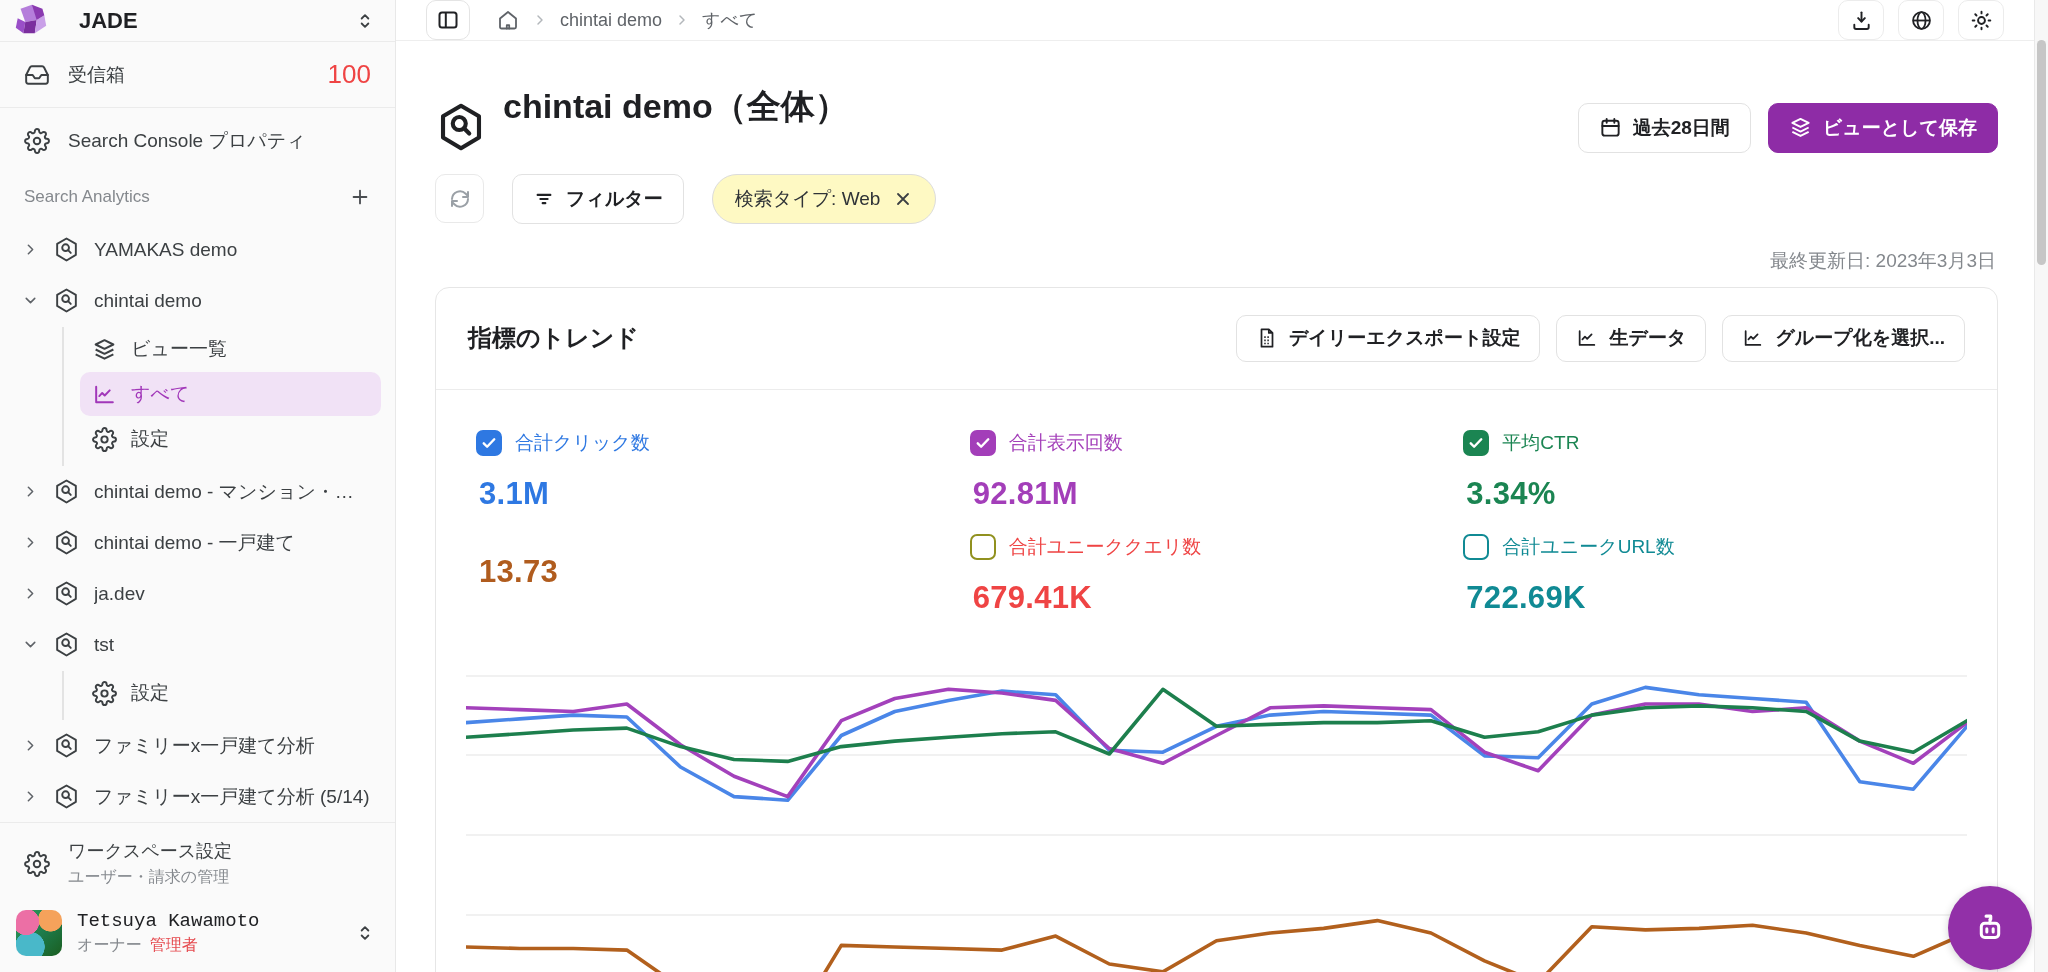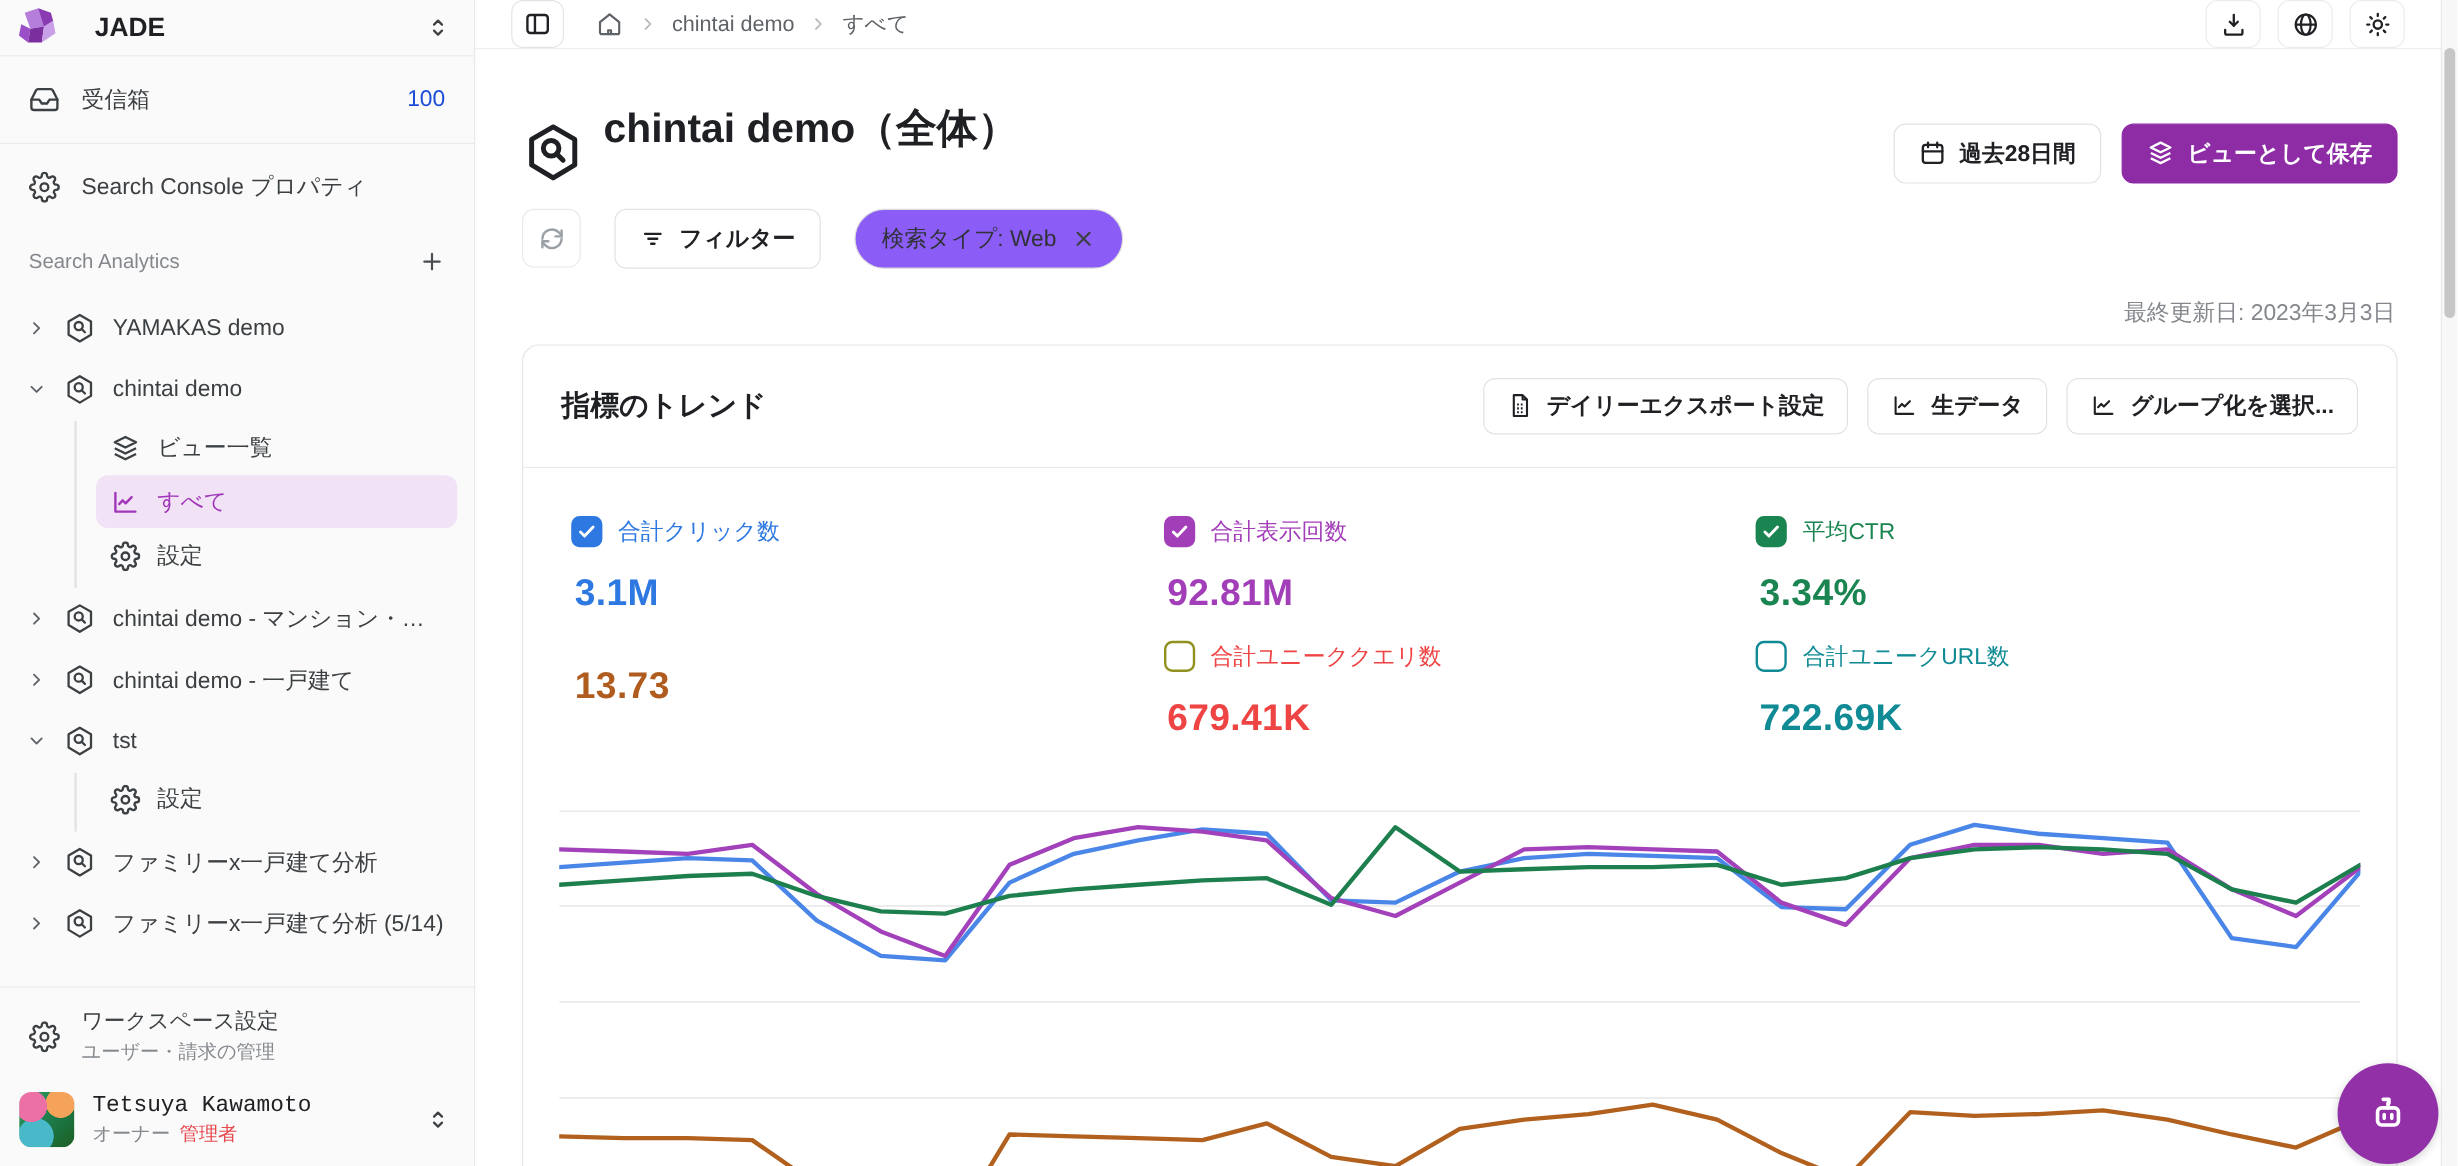--- a/index.html
+++ b/index.html
@@ -19,21 +19,21 @@
     background:#fafafa; border-right:1px solid #e8e8e8;
     display:flex; flex-direction:column;
   }
   .sb-header { display:flex; align-items:center; gap:29px; height:46px; padding:0 20px 0 12px; }
   .sb-title { font-size:22px; font-weight:700; color:#1f2023; }
   .sb-header .unfold { margin-left:auto; color:#3c4043; }
   .sb-divider { border-top:1px solid #ebebeb; }
   .sb-row { display:flex; align-items:center; gap:18px; padding:0 24px; color:#3c4043; font-size:19px; }
   .sb-row.inbox { height:72px; }
   .sb-row.scprop { height:72px; }
-  .sb-count { margin-left:auto; color:#1d4ed8; font-size:19px; }
+  .sb-count { margin-left:auto; color:#ef4444; font-size:26px; }
   .sb-section { display:flex; align-items:center; height:52px; padding:0 24px; color:#84888d; font-size:17px; }
   .sb-plus { margin-left:auto; color:#4a4d51; cursor:pointer; }
 
   .tree { padding:4px 0 0; }
   .tree-item {
     display:flex; align-items:center; gap:14px;
     height:51px; padding:0 14px; margin:0 8px;
     font-size:19px; color:#3c4043; white-space:nowrap; overflow:hidden;
   }
   .tree-item .chev { color:#5f6368; flex:0 0 auto; }
@@ -89,21 +89,21 @@
     border:1px solid #e2e2e2; background:#fff; border-radius:10px;
     font-size:19px; font-weight:600; color:#202124; padding:0 20px; height:50px;
     font-family:inherit; cursor:pointer;
   }
   .btn-primary { background:#8e2ca6; border-color:#8e2ca6; color:#fff; }
 
   .filter-row { display:flex; align-items:center; gap:28px; margin-top:21px; }
   .icon-btn-lg { width:49px; height:49px; border:1px solid #e9e9e9; border-radius:10px; background:#fff; display:grid; place-items:center; color:#9aa0a6; }
   .chip {
     display:inline-flex; align-items:center; gap:13px;
-    border:1px solid #dcdcdc; background:#8b5cf6; border-radius:999px;
+    border:1px solid #dcdcdc; background:#fef9c3; border-radius:999px;
     font-size:19px; color:#2f3337; padding:0 22px; height:50px;
   }
   .chip .x { color:#3c4043; cursor:pointer; }
 
   .updated { text-align:right; color:#84888d; font-size:19px; margin-top:24px; padding-right:14px; }
 
   .card { border:1px solid #e6e6e6; border-radius:14px; background:#fff; margin-top:13px; margin-right:12px; height:920px; }
   .card-head { display:flex; align-items:center; padding:27px 32px; border-bottom:1px solid #ececec; }
   .card-title { font-size:24px; font-weight:700; color:#1f2023; }
   .card-actions { margin-left:auto; display:flex; gap:16px; }
@@ -273,20 +273,35 @@
       <span class="hex">
           <svg width="27" height="27" viewBox="0 0 24 24" fill="none" stroke="currentColor" stroke-width="1.7" stroke-linejoin="round">
             <path d="M12 2.2l8.3 4.8v9.8L12 21.8l-8.3-5V7z"></path>
             <circle cx="11.2" cy="10.4" r="3"></circle>
             <path d="M13.4 12.6l2.4 2.4" stroke-linecap="round"></path>
           </svg>
         </span>
       <span class="lbl">chintai demo - 一戸建て</span>
     </div>
 
+    <div class="tree-item">
+      <span class="chev">
+          <svg width="17" height="17" viewBox="0 0 24 24" fill="none" stroke="currentColor" stroke-width="2.2" stroke-linecap="round" stroke-linejoin="round">
+            <path d="M9 6l6 6-6 6"></path>
+          </svg>
+        </span>
+      <span class="hex">
+          <svg width="27" height="27" viewBox="0 0 24 24" fill="none" stroke="currentColor" stroke-width="1.7" stroke-linejoin="round">
+            <path d="M12 2.2l8.3 4.8v9.8L12 21.8l-8.3-5V7z"></path>
+            <circle cx="11.2" cy="10.4" r="3"></circle>
+            <path d="M13.4 12.6l2.4 2.4" stroke-linecap="round"></path>
+          </svg>
+        </span>
+      <span class="lbl">ja.dev</span>
+    </div>
 
     <div class="tree-item">
       <span class="chev">
           <svg width="17" height="17" viewBox="0 0 24 24" fill="none" stroke="currentColor" stroke-width="2.2" stroke-linecap="round" stroke-linejoin="round">
             <path d="M6 9l6 6 6-6"></path>
           </svg>
         </span>
       <span class="hex">
           <svg width="27" height="27" viewBox="0 0 24 24" fill="none" stroke="currentColor" stroke-width="1.7" stroke-linejoin="round">
             <path d="M12 2.2l8.3 4.8v9.8L12 21.8l-8.3-5V7z"></path>

